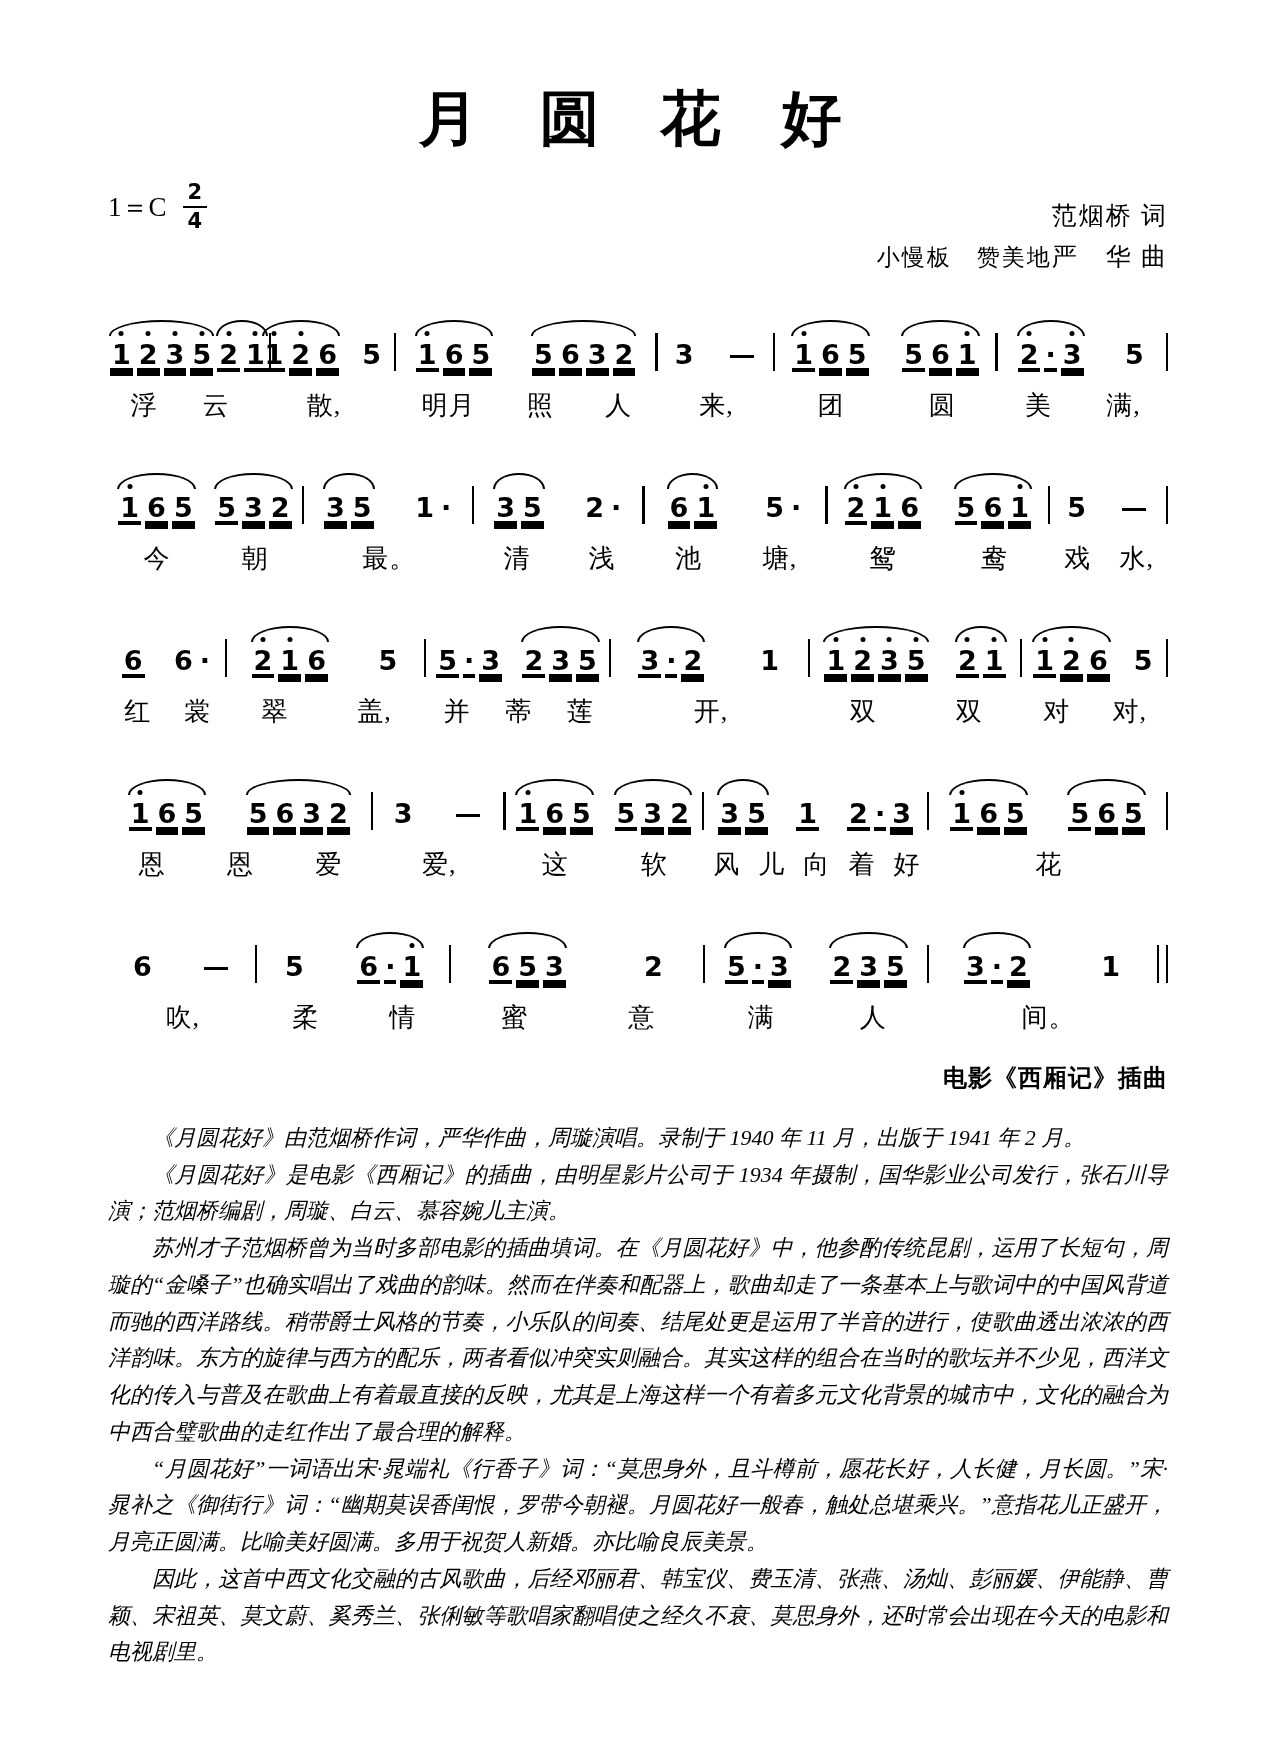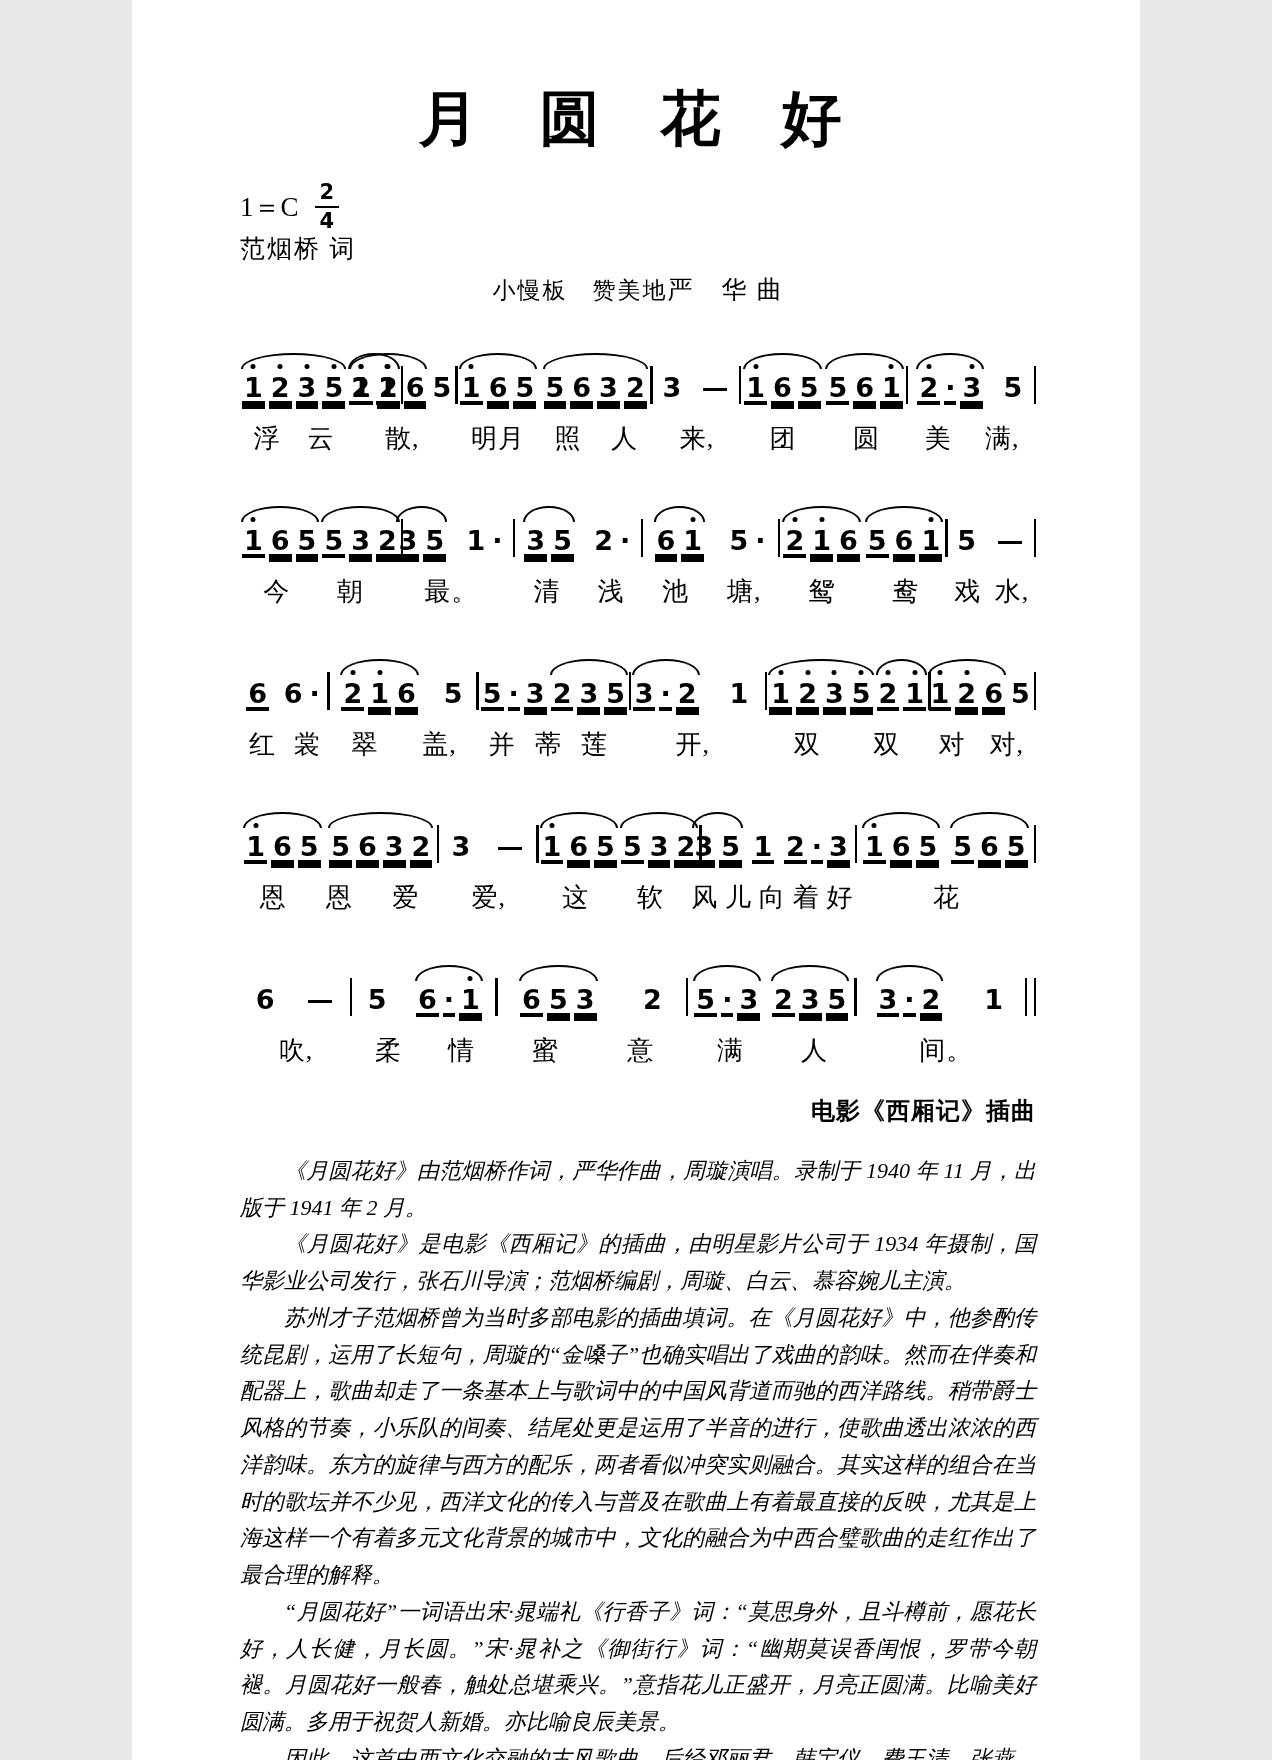--- a/index.html
+++ b/index.html
@@ -1,33 +1,33 @@
 <!DOCTYPE html>
 <html><head>
 <meta charset="utf-8">
 <style>
   html,body{margin:0;padding:0;background:#e8e8e8;}
   .page{
-    width:1008px;height:1760px;box-sizing:border-box;margin:0 auto;
+    width:1272px;height:1760px;box-sizing:border-box;margin:0 auto;
     background:#ffffff;color:#000;
     padding:86px 104px 60px 108px;
     font-family:"Liberation Serif",serif;
     overflow:hidden;position:relative;
   }
   
   .title{
     text-align:center;font-size:60px;font-weight:bold;
     letter-spacing:16px;word-spacing:14px;line-height:1.1;
   }
   .subtitle{
     text-align:center;font-size:29px;font-weight:bold;
     margin-top:26px;letter-spacing:3px;
   }
-  .hrow{display:flex;justify-content:space-between;margin-top:30px;flex-direction:column;}
-  .hrow2{display:flex;justify-content:center;align-items:flex-end;margin-top:8px;}
+  .hrow{display:flex;justify-content:space-between;align-items:flex-end;margin-top:30px;}
+  .hrow2{display:flex;justify-content:flex-end;align-items:flex-end;margin-top:8px;}
   .keysig{font-size:27px;display:flex;align-items:center;}
   .meter{
     display:inline-flex;flex-direction:column;align-items:center;
     margin-left:16px;line-height:1;font-weight:bold;
     font-family:"DejaVu Sans",sans-serif;font-size:21px;
   }
   .meter .mn{padding:0 5px 3px;}
   .meter .md{border-top:2.2px solid #000;padding:3px 5px 0;}
   .tempo{font-size:23px;letter-spacing:2px;}
   .credit{font-size:25px;letter-spacing:2px;}

